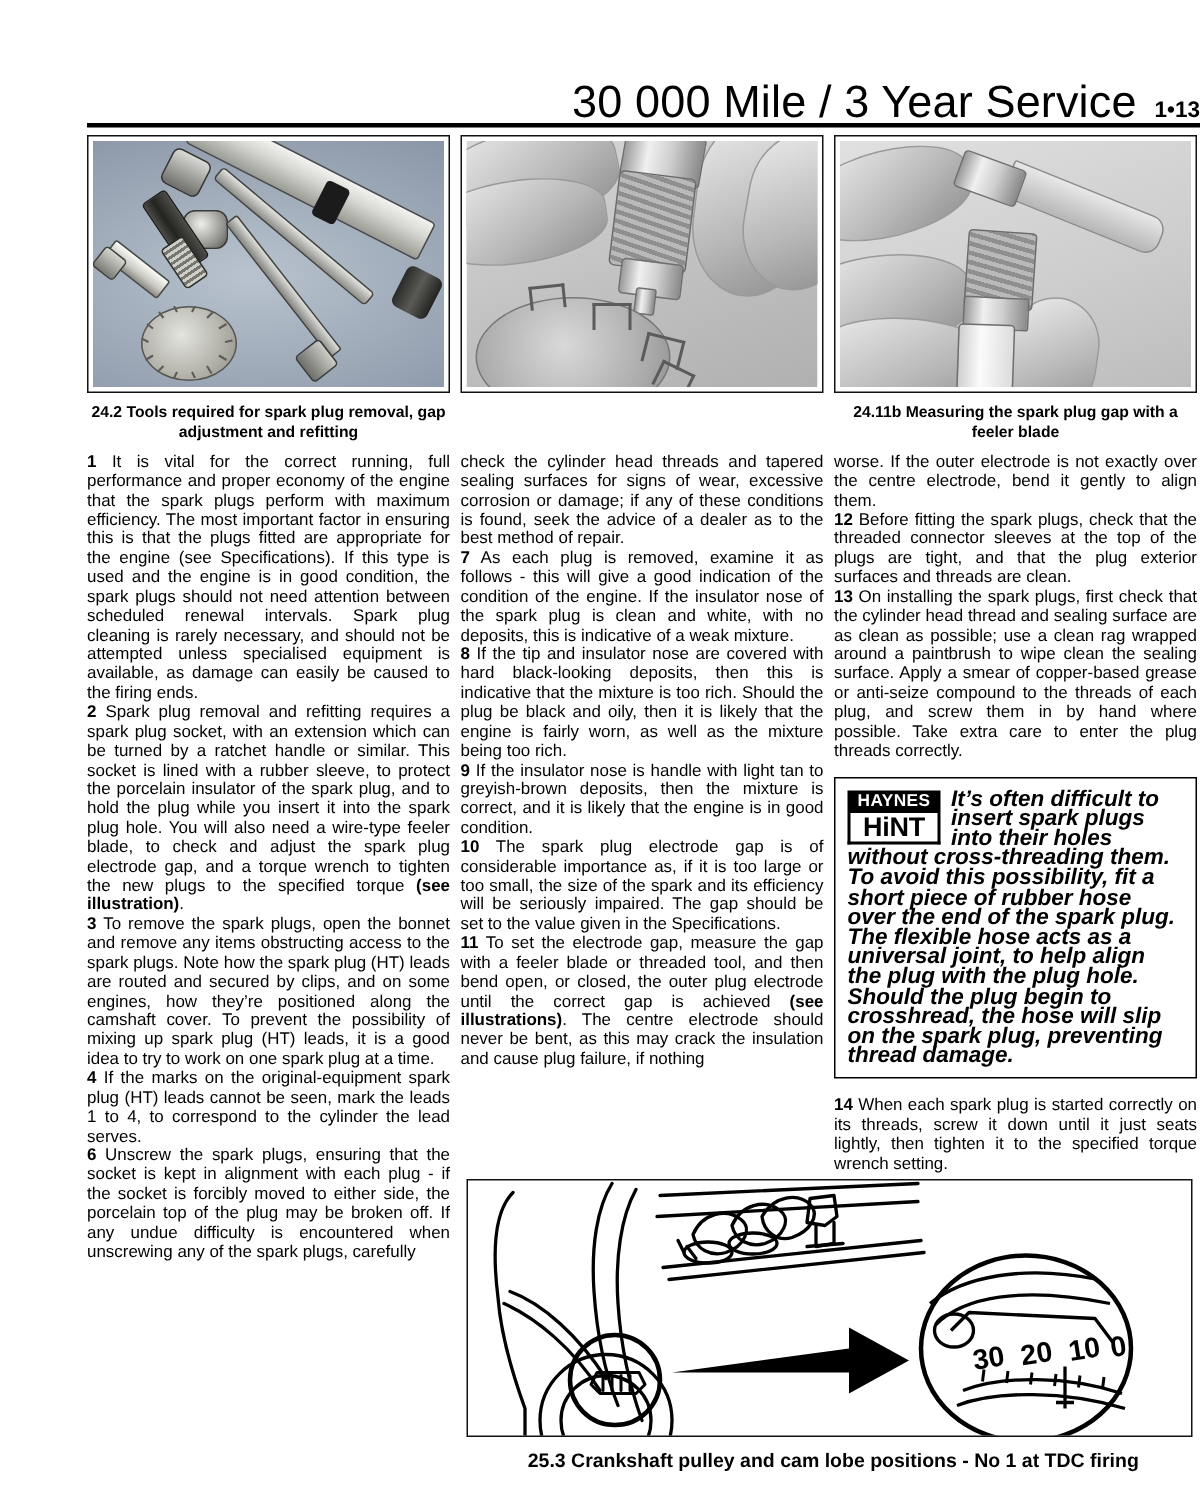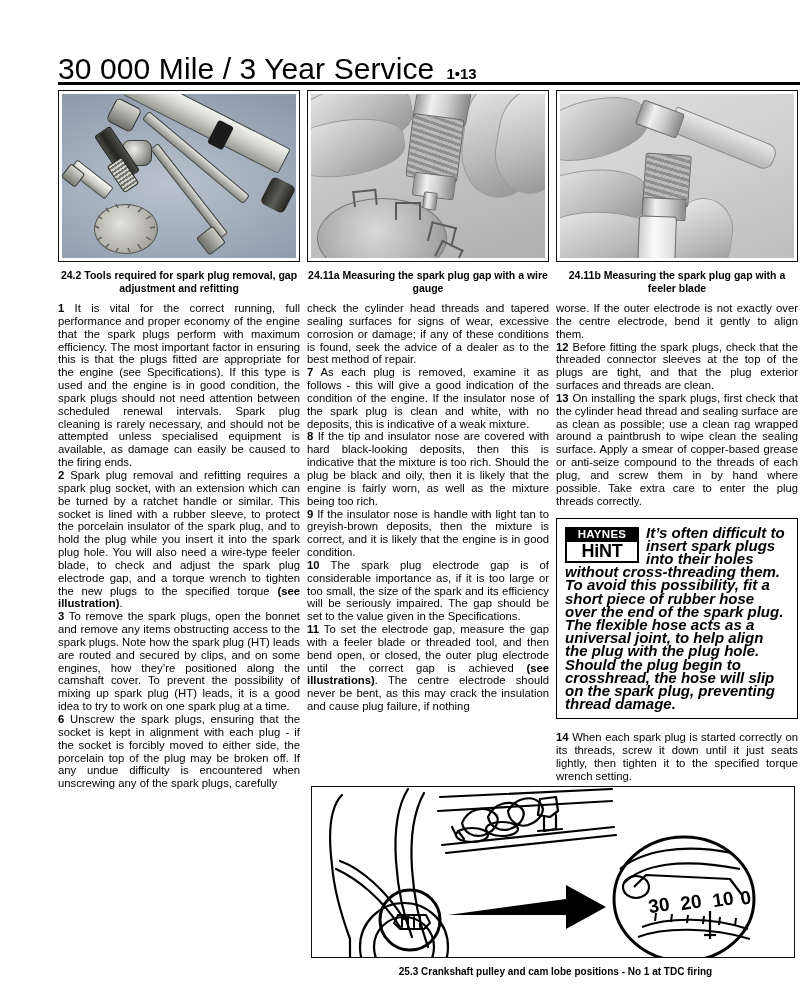--- a/index.html
+++ b/index.html
@@ -18,21 +18,21 @@
 
   
   .page-header {
     position: absolute;
     left: 58px;
     top: 34px;
     width: 742px;
     height: 50px;
     display: flex;
     align-items: flex-end;
-    justify-content: flex-start;
+    justify-content: flex-end;
   }
   .header-title {
     font-size: 30px;
     font-weight: 400;
     letter-spacing: 0.1px;
     line-height: 1;
     white-space: nowrap;
   }
   .header-pageno {
     font-size: 15px;
@@ -320,21 +320,21 @@
 
   
   .hint-box {
     border: 1px solid #000;
     padding: 7px 8px 8px 8px;
     margin: 10px 0 12px 0;
     box-sizing: border-box;
   }
   .hint-logo {
     float: left;
-    width: 74px;
+    width: 62px;
     margin: 1px 7px 1px 0;
   }
   .haynes-top {
     background: #000;
     color: #fff;
     font-size: 11.5px;
     font-weight: 700;
     text-align: center;
     letter-spacing: 0.3px;
     padding: 1px 0 2px 0;
@@ -361,21 +361,21 @@
     width: 484px;
     height: 172px;
     border: 1px solid #111;
     box-sizing: border-box;
     background: #fff;
     position: relative;
     overflow: hidden;
   }
   .diagram-caption {
     margin-top: 8px;
-    font-size: 10px;
+    font-size: 13px;
     font-weight: 700;
     line-height: 1.25;
     text-align: center;
   }
   .bottom-wrap {
     position: absolute;
     left: 311px;
     top: 786px;
     width: 489px;
   }
@@ -443,21 +443,20 @@
         <div class="thread" style="left:98px; top:22px; width:50px; height:62px; transform:rotate(7deg); border-radius:4px;"></div>
         <div class="plugbody" style="left:102px; top:80px; width:40px; height:22px; transform:rotate(7deg); border-radius:3px;"></div>
         <div class="plugbody" style="left:112px; top:98px; width:12px; height:16px; transform:rotate(7deg); border-radius:2px;"></div>
         <div class="wiregauge" style="left:6px; top:104px; width:128px; height:78px;"></div>
         <div class="wirehook" style="left:42px; top:96px; width:20px; height:14px; transform:rotate(-6deg);"></div>
         <div class="wirehook" style="left:84px; top:108px; width:22px; height:16px;"></div>
         <div class="wirehook" style="left:118px; top:130px; width:22px; height:18px; transform:rotate(14deg);"></div>
         <div class="wirehook" style="left:126px; top:150px; width:20px; height:16px; transform:rotate(26deg);"></div>
       </div>
     </div>
-    <div class="caption">24.11a Measuring the spark plug gap with a wire gauge</div>
   </div>
 
   <div class="figure">
     <div class="photo">
       <div class="photo-inner">
         <div class="bg-grey" style="background:linear-gradient(160deg,#e0e0e0,#cdcdcd 60%,#bdbdbd);"></div>
         <div class="finger" style="left:-24px; top:6px; width:110px; height:56px; transform:rotate(-14deg);"></div>
         <div class="finger" style="left:-30px; top:76px; width:116px; height:60px; transform:rotate(-6deg);"></div>
         <div class="finger" style="left:-16px; top:118px; width:120px; height:58px; transform:rotate(4deg);"></div>
         <div class="finger" style="left:112px; top:104px; width:58px; height:76px; transform:rotate(8deg);"></div>
@@ -472,20 +471,21 @@
   </div>
 </div>
 
 <div class="columns">
 
   <div class="col">
 
     <p><span class="num">1</span> <span>It is vital for the correct running, full performance and proper economy of the engine that the spark plugs perform with maximum efficiency. The most important factor in ensuring this is that the plugs fitted are appropriate for the engine (see Specifications). If this type is used and the engine is in good condition, the spark plugs should not need attention between scheduled renewal intervals. Spark plug cleaning is rarely necessary, and should not be attempted unless specialised equipment is available, as damage can easily be caused to the firing ends.</span></p>
     <p><span class="num">2</span> <span>Spark plug removal and refitting requires a spark plug socket, with an extension which can be turned by a ratchet handle or similar. This socket is lined with a rubber sleeve, to protect the porcelain insulator of the spark plug, and to hold the plug while you insert it into the spark plug hole. You will also need a wire-type feeler blade, to check and adjust the spark plug electrode gap, and a torque wrench to tighten the new plugs to the specified torque </span><b>(see illustration)</b><span>.</span></p>
     <p><span class="num">3</span> <span>To remove the spark plugs, open the bonnet and remove any items obstructing access to the spark plugs. Note how the spark plug (HT) leads are routed and secured by clips, and on some engines, how they’re positioned along the camshaft cover. To prevent the possibility of mixing up spark plug (HT) leads, it is a good idea to try to work on one spark plug at a time.</span></p>
+    <p><span class="num">4</span> <span>If the marks on the original-equipment spark plug (HT) leads cannot be seen, mark the leads 1 to 4, to correspond to the cylinder the lead serves.</span></p>
     <p><span class="num">6</span> <span>Unscrew the spark plugs, ensuring that the socket is kept in alignment with each plug - if the socket is forcibly moved to either side, the porcelain top of the plug may be broken off. If any undue difficulty is encountered when unscrewing any of the spark plugs, carefully</span></p>
   </div>
 
   <div class="col">
     <p>check the cylinder head threads and tapered sealing surfaces for signs of wear, excessive corrosion or damage; if any of these conditions is found, seek the advice of a dealer as to the best method of repair.</p>
     <p><span class="num">7</span> <span>As each plug is removed, examine it as follows - this will give a good indication of the condition of the engine. If the insulator nose of the spark plug is clean and white, with no deposits, this is indicative of a weak mixture.</span></p>
     <p><span class="num">8</span> <span>If the tip and insulator nose are covered with hard black-looking deposits, then this is indicative that the mixture is too rich. Should the plug be black and oily, then it is likely that the engine is fairly worn, as well as the mixture being too rich.</span></p>
     <p><span class="num">9</span> <span>If the insulator nose is handle with light tan to greyish-brown deposits, then the mixture is correct, and it is likely that the engine is in good condition.</span></p>
     <p><span class="num">10</span> <span>The spark plug electrode gap is of considerable importance as, if it is too large or too small, the size of the spark and its efficiency will be seriously impaired. The gap should be set to the value given in the Specifications.</span></p>
     <p><span class="num">11</span> <span>To set the electrode gap, measure the gap with a feeler blade or threaded tool, and then bend open, or closed, the outer plug electrode until the correct gap is achieved </span><b>(see illustrations)</b><span>. The centre electrode should never be bent, as this may crack the insulation and cause plug failure, if nothing</span></p>

